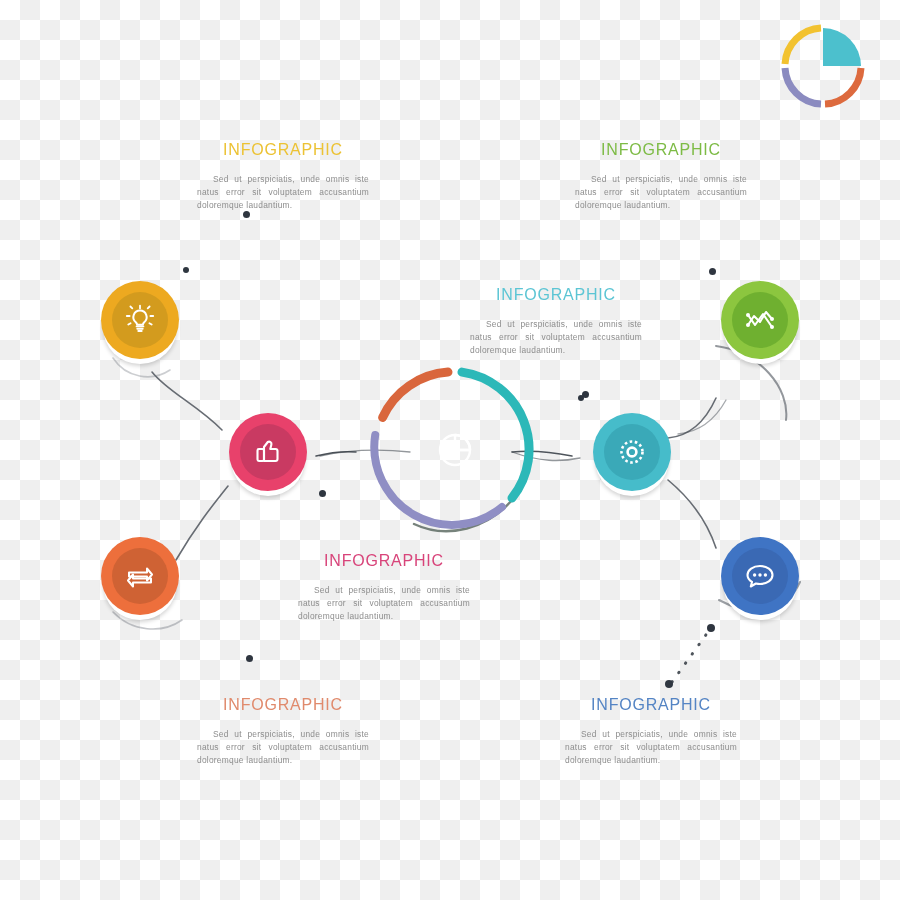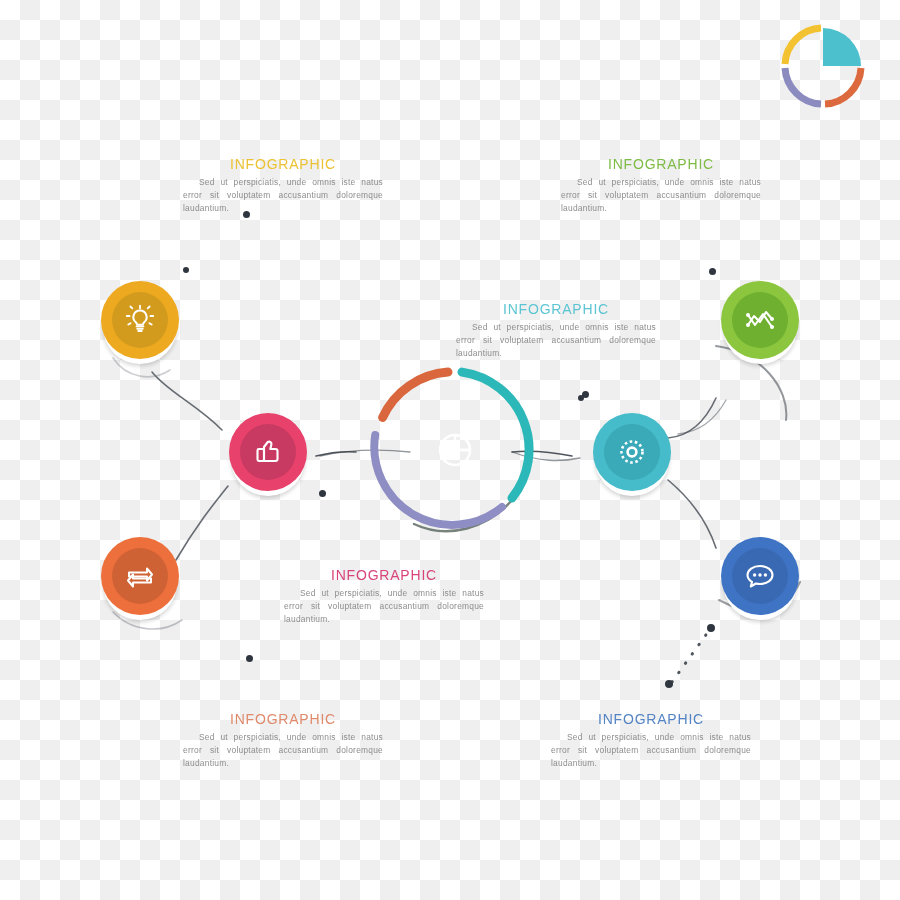--- a/index.html
+++ b/index.html
@@ -24,33 +24,33 @@
     background-size: 40px 40px;
     background-position: 0 0, 20px 20px;
   }
 
   
   .tblock {
     position: absolute;
     width: 200px;
   }
   .tblock .head {
-    font-size: 14px;
+    font-size: 16px;
     letter-spacing: 0.8px;
     font-weight: 400;
     line-height: 1.1;
-    margin: 16px 0 4px 0;
+    margin: 0 0 4px 0;
     text-align: center;
   }
   .tblock .body {
     font-size: 8.4px;
     line-height: 1.55;
     color: #8d8d8d;
     text-align: justify;
-    margin: 0;
+    margin: 14px;
     letter-spacing: 0.25px;
   }
   .tblock .body .ind { padding-left: 16px; }
 
   
   .node {
     position: absolute;
     width: 78px;
     height: 78px;
     border-radius: 50%;

